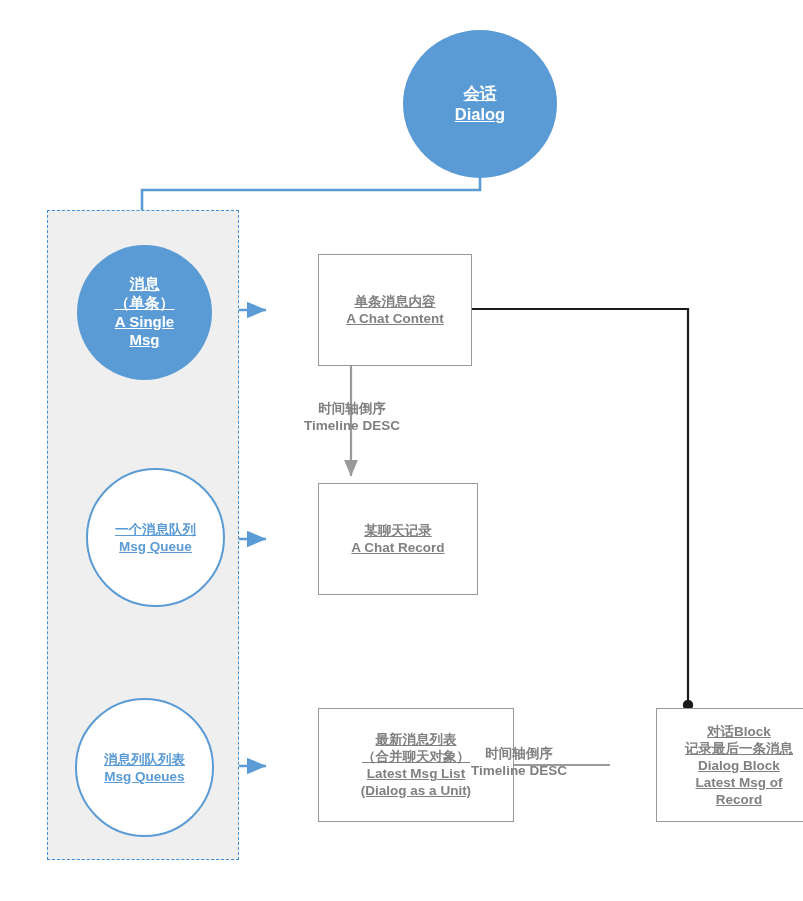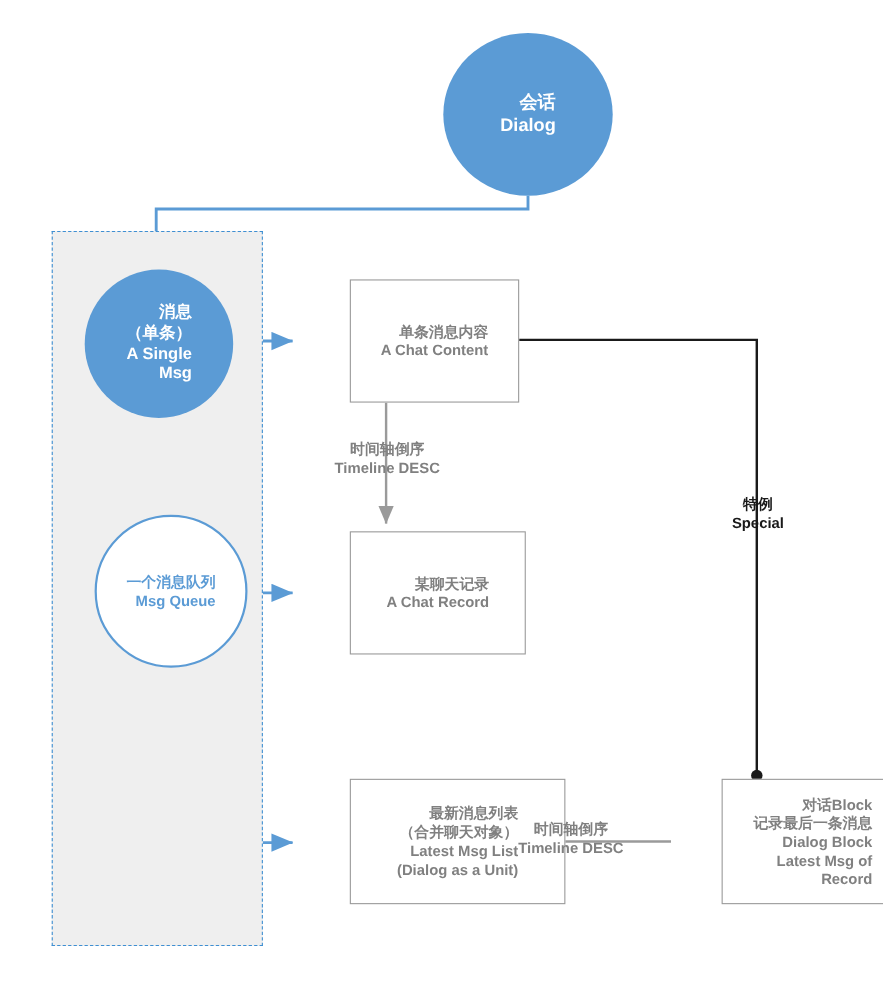--- a/index.html
+++ b/index.html
@@ -20,23 +20,24 @@
     top: 0; left: 0;
     width: 803px;
     height: 901px;
     pointer-events: none;
   }
   .node {
     position: absolute;
     display: flex;
     align-items: center;
     justify-content: center;
-    text-align: right;
+    text-align: center;
     line-height: 1.26;
     white-space: pre-line;
+    text-decoration: underline;
   }
   .circle-filled {
     border-radius: 50%;
     background: #5b9bd5;
     color: #ffffff;
     font-weight: bold;
   }
   .circle-outline {
     border-radius: 50%;
     background: #ffffff;
@@ -145,20 +146,22 @@
 Dialog</div>
 
   <div class="node circle-filled" id="node-single">消息
 （单条）
 A Single
 Msg</div>
 
   <div class="node circle-outline" id="node-queue">一个消息队列
 Msg Queue</div>
 
+  <div class="node circle-outline" id="node-queues">消息列队列表
+Msg Queues</div>
 
   <div class="node rect-box" id="box-content">单条消息内容
 A Chat Content</div>
 
   <div class="node rect-box" id="box-record">某聊天记录
 A Chat Record</div>
 
   <div class="node rect-box" id="box-latest">最新消息列表
 （合并聊天对象）
 Latest Msg List
@@ -166,19 +169,17 @@
 
   <div class="node rect-box" id="box-block">对话Block
 记录最后一条消息
 Dialog Block
 Latest Msg of
 Record</div>
 
   <div class="edge-label" id="label-desc-1">时间轴倒序
 Timeline DESC</div>
 
-  <div class="edge-label black" id="label-special">特例
-Special</div>
 
   <div class="edge-label" id="label-desc-2">时间轴倒序
 Timeline DESC</div>
 
 </div>
 
 </body></html>

